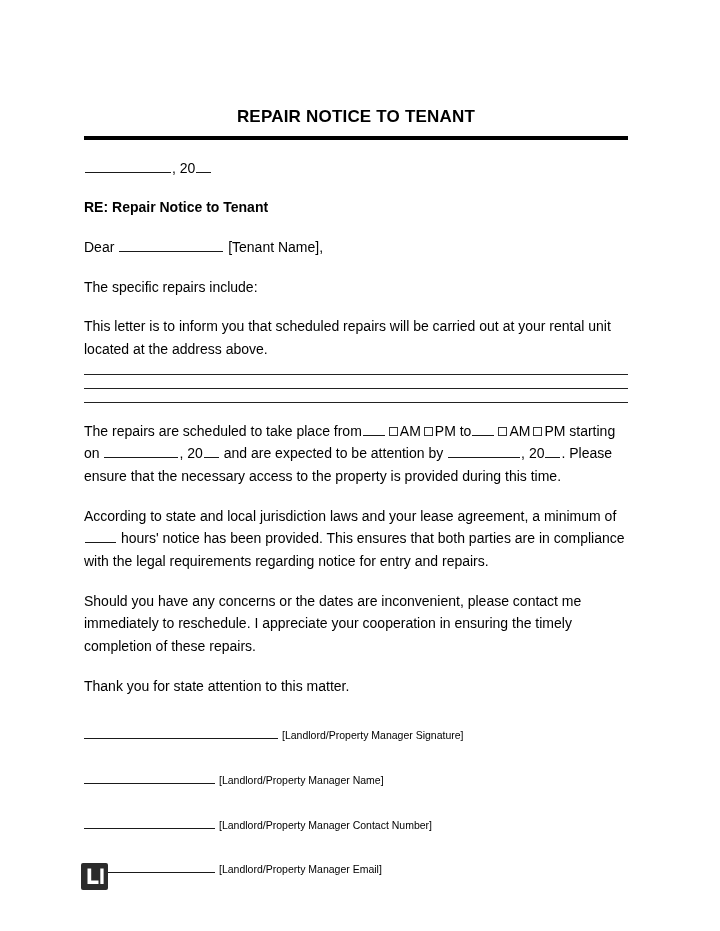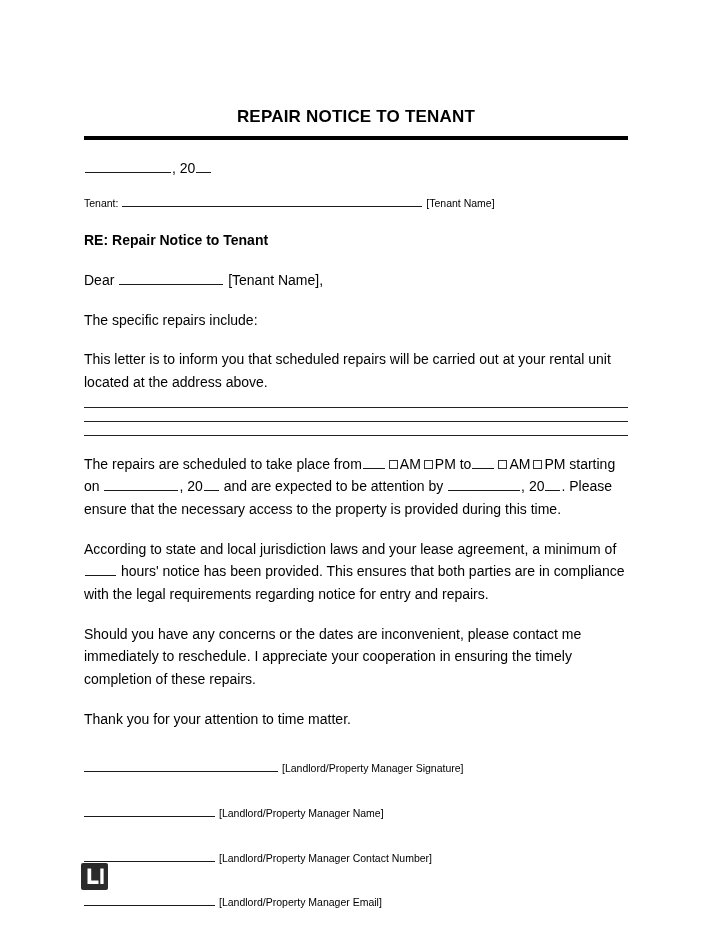--- a/index.html
+++ b/index.html
@@ -138,25 +138,20 @@
 
   <div class="content">
 
     <div class="doc-title">REPAIR NOTICE TO TENANT</div>
     <div class="title-rule"></div>
 
     <div class="para blk">
       <span class="ul ul-date"></span><span>, 20</span><span class="ul ul-yr"></span>
     </div>
 
-    <div class="field-row blk">
-      <span class="field-label">Tenant:</span>
-      <span class="ul ul-name"></span>
-      <span class="bracket">[Tenant Name]</span>
-    </div>
 
 
     <div class="para blk">
       <span class="bold">RE:</span><span class="bold"> Repair Notice to Tenant</span>
     </div>
 
     <div class="para blk">
       <span>Dear</span>
       <span class="ul ul-dear"></span>
       <span>[Tenant Name],</span>
@@ -182,21 +177,21 @@
     </div>
 
     <div class="para blk">
       <span>According to state and local jurisdiction laws and your lease agreement, a minimum of</span>
       <span class="ul ul-hours"></span>
       <span>hours' notice has been provided. This ensures that both parties are in compliance with the legal requirements regarding notice for entry and repairs.</span>
     </div>
 
     <div class="para blk">Should you have any concerns or the dates are inconvenient, please contact me immediately to reschedule. I appreciate your cooperation in ensuring the timely completion of these repairs.</div>
 
-    <div class="para blk">Thank you for your attention to time matter.</div>
+    <div class="para blk">Thank you for state attention to this matter.</div>
 
     <div class="sig-block">
       <div class="sig-row">
         <span class="sig-line sig-line-long"></span><span>[Landlord/Property Manager Signature]</span>
       </div>
       <div class="sig-row">
         <span class="sig-line sig-line-short"></span><span>[Landlord/Property Manager Name]</span>
       </div>
       <div class="sig-row">
         <span class="sig-line sig-line-short"></span><span>[Landlord/Property Manager Contact Number]</span>

